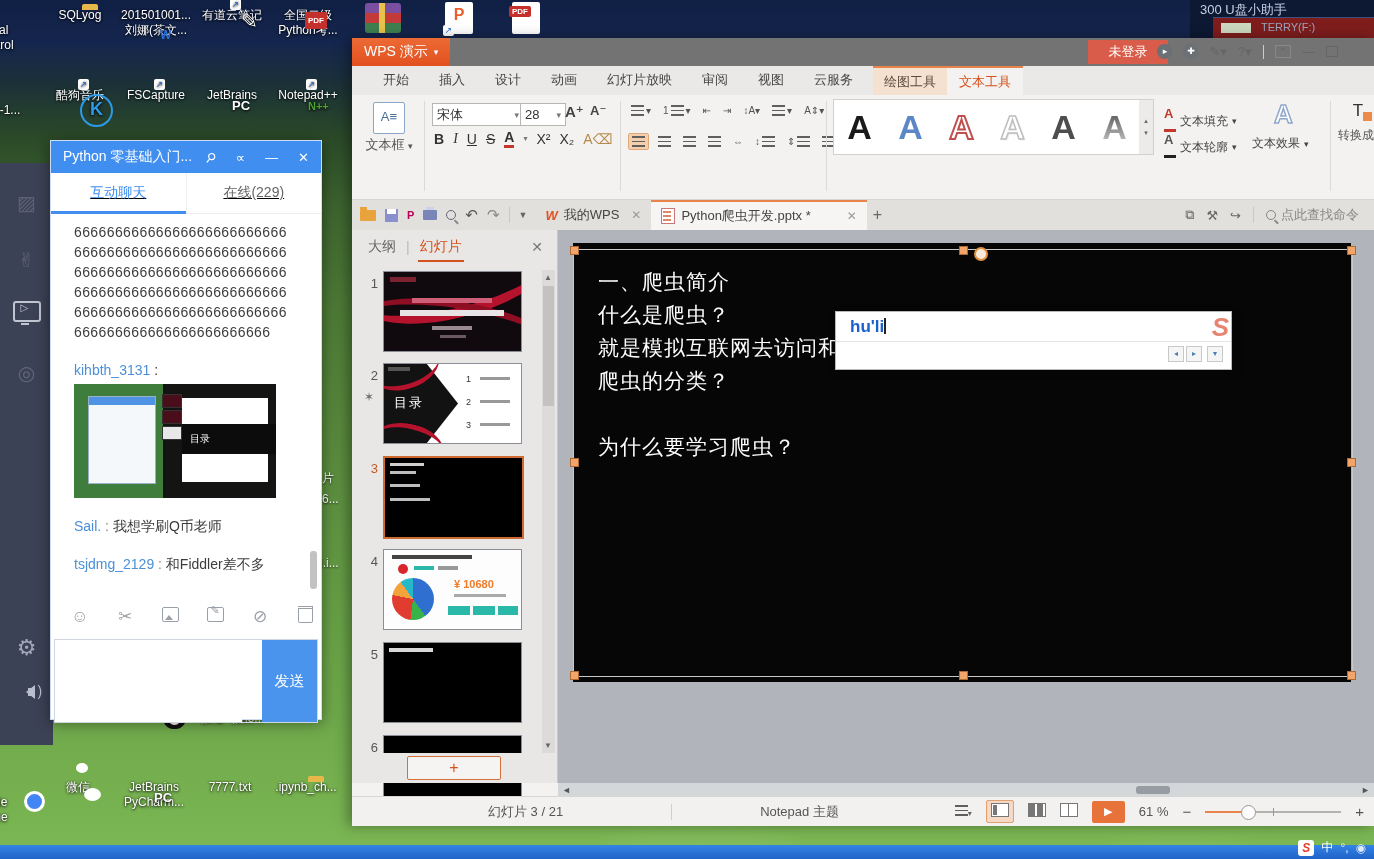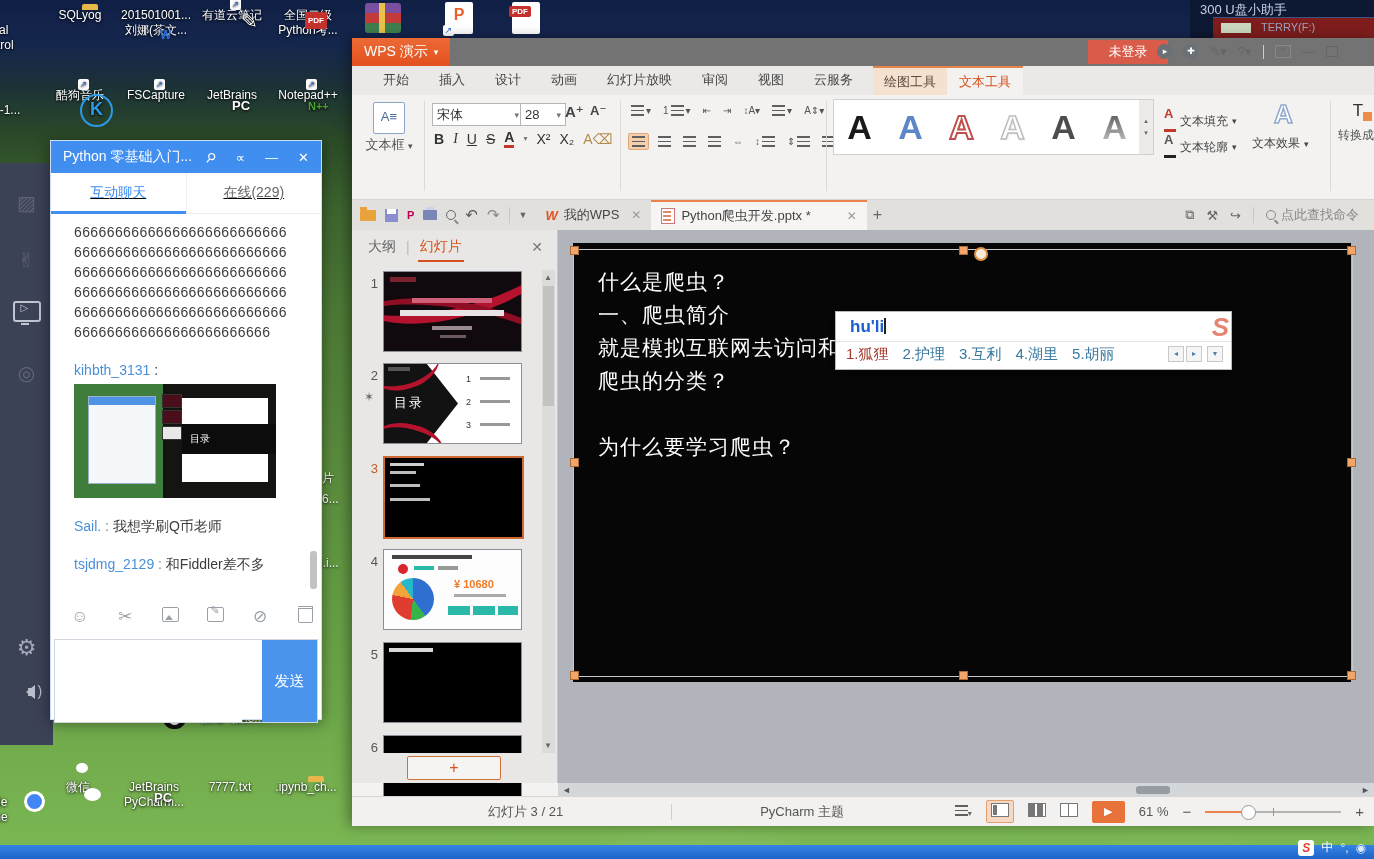--- a/index.html
+++ b/index.html
@@ -561,22 +561,22 @@
         <span class="abs" style="left:2px;bottom:3px;font-size:8px;color:#666;">▼</span>
       </div>
       <div class="addrow">
         <div class="addbtn">+</div>
       </div>
     </div>
 
     <div class="canvas">
       <div class="slide">
         <div class="stext">
+          <div>一、爬虫简介</div>
           <div>什么是爬虫？</div>
-          <div>一、爬虫简介</div>
           <div><span>就是模拟互联网去访问和获取</span><span class="caret"></span></div>
           <div>爬虫的分类？</div>
           <div style="margin-top:33px;">为什么要学习爬虫？</div>
         </div>
       </div>
       <div class="selbox">
         <span class="rot" style="pointer-events:auto;"></span>
         <span class="hdl" style="left:-4px;top:-4px;"></span>
         <span class="hdl" style="left:385px;top:-4px;"></span>
         <span class="hdl" style="right:-4px;top:-4px;"></span>
@@ -590,21 +590,21 @@
 
     <div class="hscroll">
       <span style="margin-left:4px;">◄</span>
       <span class="hthumb"></span>
       <span style="margin-left:auto;margin-right:4px;">►</span>
     </div>
 
     <div class="status">
       <span style="margin-left:136px;">幻灯片 3 / 21</span>
       <span class="sdiv" style="margin-left:108px;"></span>
-      <span style="margin-left:88px;">PyCharm 主题</span>
+      <span style="margin-left:88px;">Notepad 主题</span>
       <div class="flex" style="margin-left:auto;gap:14px;padding-right:10px;">
         <span><span class="bars"></span><span style="font-size:8px;color:#666;">▾</span></span>
         <span class="hlv"><span class="vic nrm"></span></span>
         <span><span class="vic srt"></span></span>
         <span><span class="vic rdg"></span></span>
         <span class="playbtn">▶</span>
         <span>61 %</span>
         <span style="font-size:15px;">−</span>
         <span class="ztrack">
           <span class="zfill"></span>
@@ -670,27 +670,20 @@
       <div class="send">发送</div>
     </div>
   </div>
 
   <div class="ime">
     <div class="ime-in">
       <span>hu'li</span><span class="ime-caret"></span>
     </div>
     <div class="ime-logo">S</div>
     <div class="ime-sep"></div>
-    <div class="ime-cand">
-      <span class="cand1">1.狐狸</span>
-      <span>2.护理</span>
-      <span>3.互利</span>
-      <span>4.湖里</span>
-      <span>5.胡丽</span>
-    </div>
     <div class="ime-ctl">
       <span class="ime-btn">◂</span>
       <span class="ime-btn">▸</span>
       <span class="ime-btn" style="margin-left:3px;">▾</span>
     </div>
   </div>
 
   <div class="bstrip"></div>
   <div class="tray">
     <span class="slogo">S</span>

